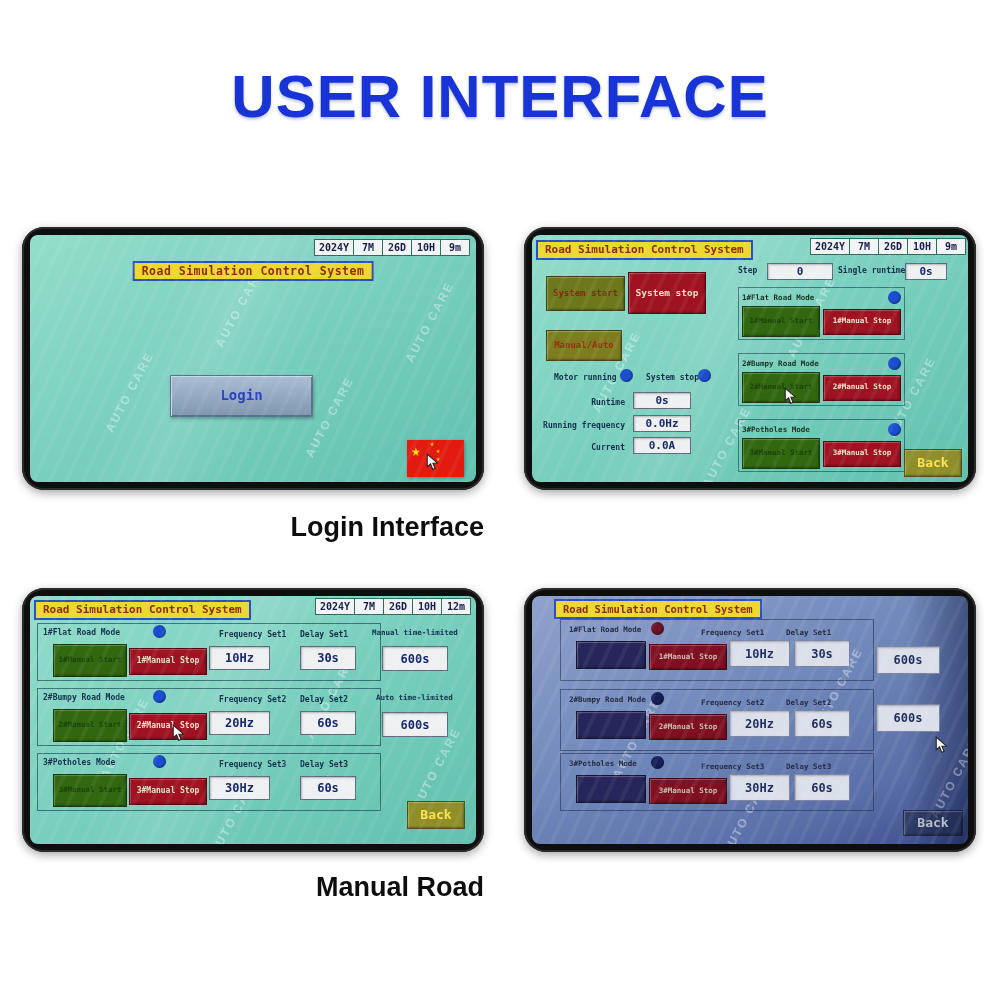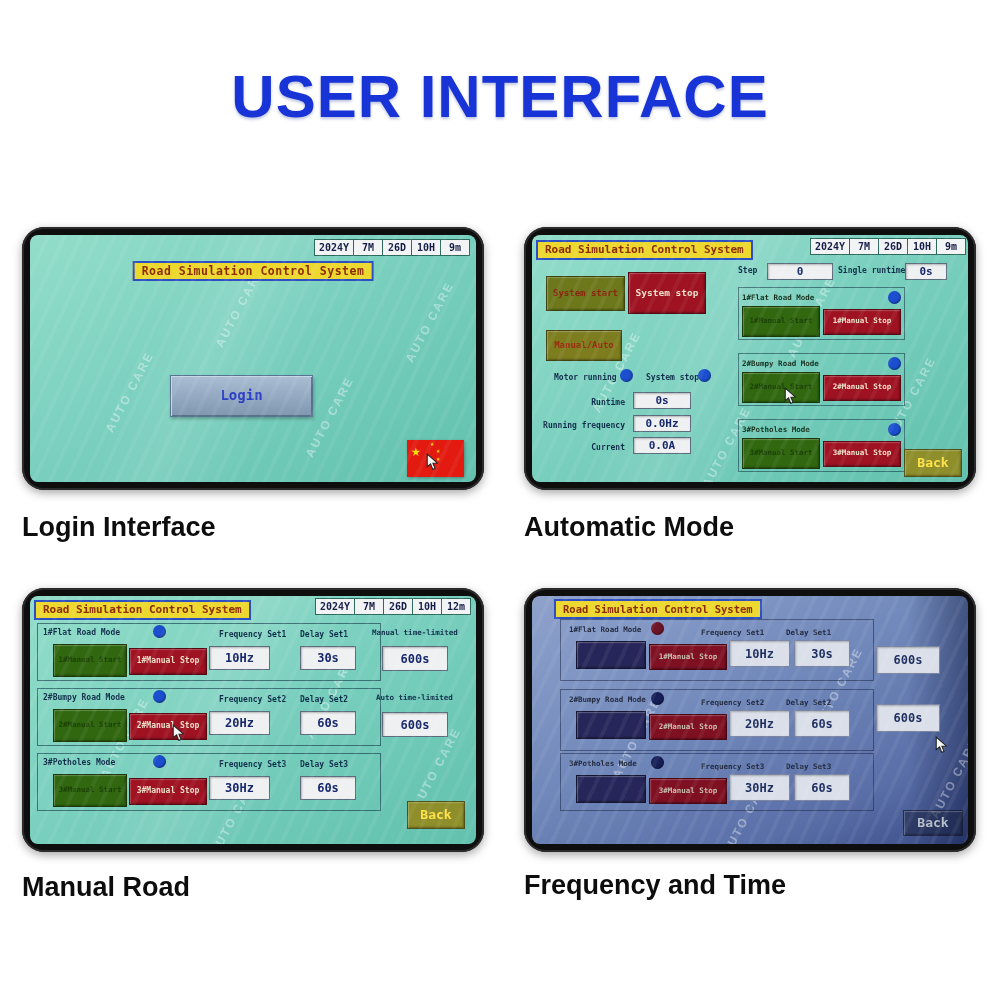--- a/index.html
+++ b/index.html
@@ -4,21 +4,21 @@
 <style>
   * { margin:0; padding:0; box-sizing:border-box; }
   html,body { background:#ffffff; }
   .canvas { position:relative; width:1000px; height:1000px; background:#ffffff; overflow:hidden;
             font-family:"DejaVu Sans Mono", monospace; }
 
   .main-title { position:absolute; top:62px; left:0; width:100%; text-align:center;
                 font-family:"Liberation Sans", sans-serif; font-weight:900; font-size:60px;
                 letter-spacing:1px; color:#1834d6; text-shadow:0 2px 3px rgba(20,40,140,0.28); }
 
-  .caption { position:absolute; text-align:left; font-family:"Liberation Sans", sans-serif;
+  .caption { position:absolute; text-align:right; font-family:"Liberation Sans", sans-serif;
              font-weight:700; font-size:27px; color:#0d0d0d; line-height:1.16; }
   .cap-login { left:22px; width:462px; top:512px; }
   .cap-auto { left:524px; width:452px; top:512px; }
   .cap-manual { left:22px; width:462px; top:872px; }
   .cap-adjustable { left:524px; width:452px; top:870px; }
 
   .bezel { position:absolute; background:#0e0e0e; border-radius:22px; padding:8px;
            box-shadow:0 3px 10px rgba(0,0,0,0.35), inset 0 0 0 2px #2b2b2b; }
   .p1 { left:22px; top:227px; width:462px; height:263px; }
   .p2 { left:524px; top:227px; width:452px; height:263px; }
@@ -213,21 +213,20 @@
         </div>
       </div>
 
       <button class="btn btn-back" style="right:6px;bottom:5px;width:58px;height:28px;">Back</button>
 
       <svg class="cursor" style="left:252px;top:152px;" viewBox="0 0 12 18">
         <path d="M1 1 L1 13 L4.2 10.4 L6.2 15.5 L8.4 14.6 L6.4 9.6 L10.5 9.4 Z" fill="#f6f6f6" stroke="#222" stroke-width="1"></path>
       </svg>
     </div>
   </div>
-  <div class="caption cap-auto">Automatic Mode</div>
 
   <div class="bezel p3">
     <div class="screen teal">
       <span class="wm" style="left:50px;top:135px;">AUTO CARE</span>
       <span class="wm" style="left:160px;top:212px;">AUTO CARE</span>
       <span class="wm" style="left:255px;top:95px;">AUTO CARE</span>
       <span class="wm" style="left:362px;top:165px;">AUTO CARE</span>
 
       <div class="hmi-title" style="left:4px;top:4px;">Road Simulation Control System</div>
 
@@ -332,16 +331,15 @@
       <div class="vbox" style="left:344px;top:108px;width:64px;height:28px;">600s</div>
 
       <button class="btn btn-back" style="right:5px;bottom:8px;width:60px;height:26px;">Back</button>
 
       <svg class="cursor" style="left:403px;top:140px;" viewBox="0 0 12 18">
         <path d="M1 1 L1 13 L4.2 10.4 L6.2 15.5 L8.4 14.6 L6.4 9.6 L10.5 9.4 Z" fill="#f6f6f6" stroke="#222" stroke-width="1"></path>
       </svg>
     </div>
   </div>
   <div class="caption cap-adjustable">
-    <div>Frequency and Time</div>
   </div>
 
 </div>
 
 </body></html>

